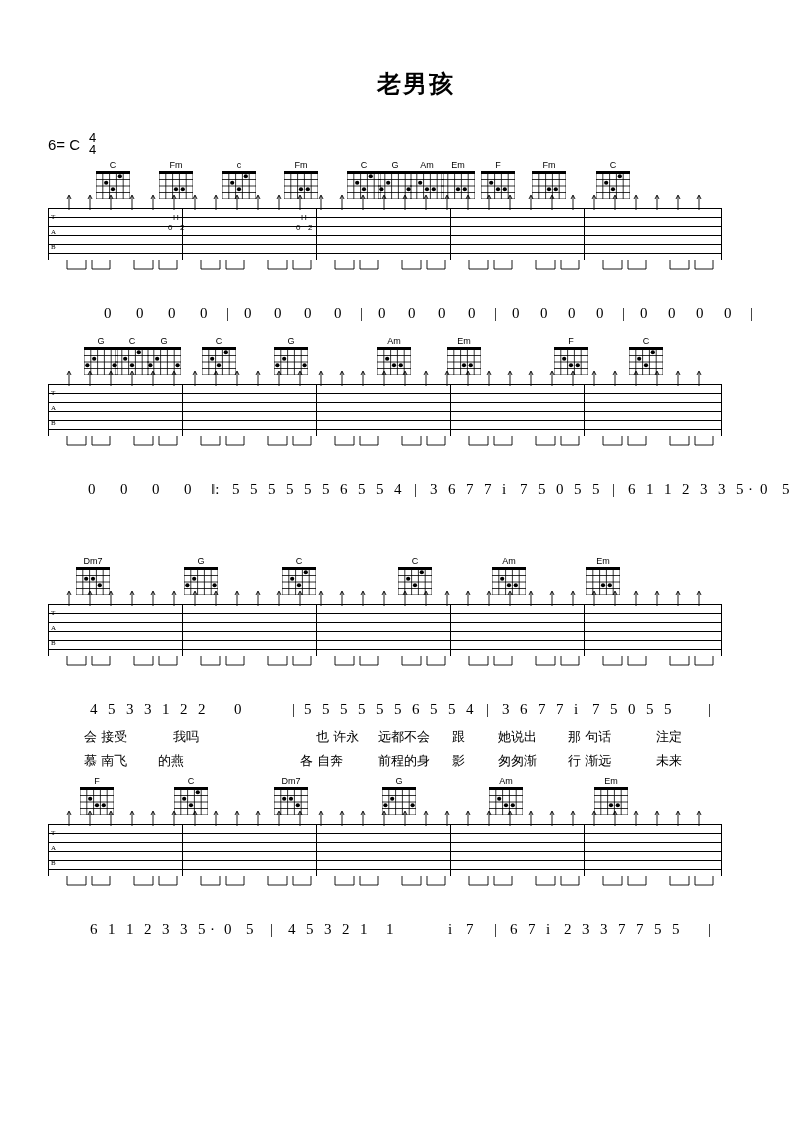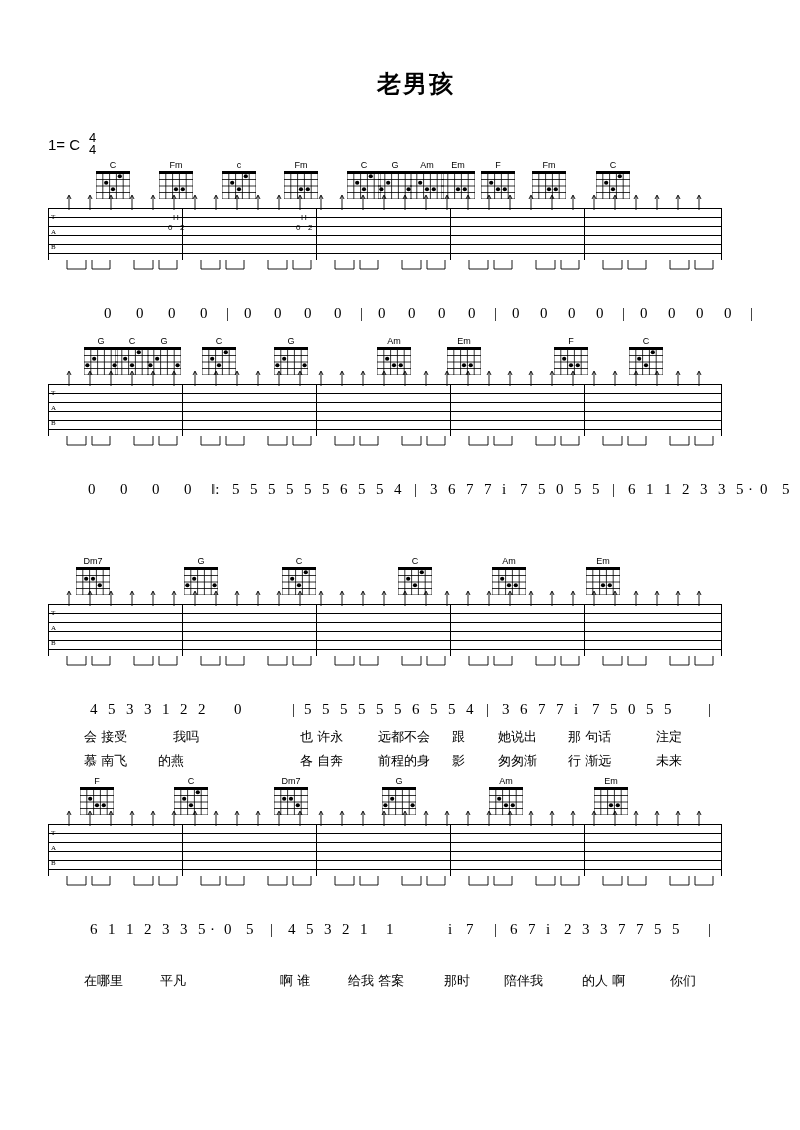--- a/index.html
+++ b/index.html
@@ -49,21 +49,21 @@
   .lyric span{position:absolute;white-space:pre;}
 </style>
 </head>
 <body>
 
 <div class="sheet">
 
   <div class="title">老男孩</div>
 
   <div class="keysig">
-    <span>1= C</span>
+    <span>6= C</span>
     <span class="frac">
       <span class="num">4</span>
       <span>4</span>
     </span>
   </div>
 
   <div id="systems-host">
       <div class="system" style="top:160px">
         <div class="chordrow">
           <div class="chord" style="left:95px">
@@ -1359,21 +1359,21 @@
           <span style="left:544px">7</span>
           <span style="left:562px">5</span>
           <span style="left:580px">0</span>
           <span style="left:598px">5</span>
           <span style="left:616px">5</span>
           <span style="left:660px">|</span>
         </div>
         <div class="lyric" style="top:172px">
           <span style="left:36px">会 接受</span>
           <span style="left:125px">我吗</span>
-          <span style="left:252px">也 许永</span>
+          <span style="left:268px">也 许永</span>
           <span style="left:330px">远都不会</span>
           <span style="left:404px">跟</span>
           <span style="left:450px">她说出</span>
           <span style="left:520px">那 句话</span>
           <span style="left:608px">注定</span>
         </div>
         <div class="lyric" style="top:196px">
           <span style="left:36px">慕 南飞</span>
           <span style="left:110px">的燕</span>
           <span style="left:252px">各 自奔</span>
@@ -1755,25 +1755,15 @@
           <span style="left:498px">i</span>
           <span style="left:516px">2</span>
           <span style="left:534px">3</span>
           <span style="left:552px">3</span>
           <span style="left:570px">7</span>
           <span style="left:588px">7</span>
           <span style="left:606px">5</span>
           <span style="left:624px">5</span>
           <span style="left:660px">|</span>
         </div>
-        <div class="lyric" style="top:196px">
-          <span style="left:36px">在哪里</span>
-          <span style="left:112px">平凡</span>
-          <span style="left:232px">啊 谁</span>
-          <span style="left:300px">给我 答案</span>
-          <span style="left:396px">那时</span>
-          <span style="left:456px">陪伴我</span>
-          <span style="left:534px">的人 啊</span>
-          <span style="left:622px">你们</span>
-        </div>
       </div>
     </div>
 </div>
 
 </body></html>

